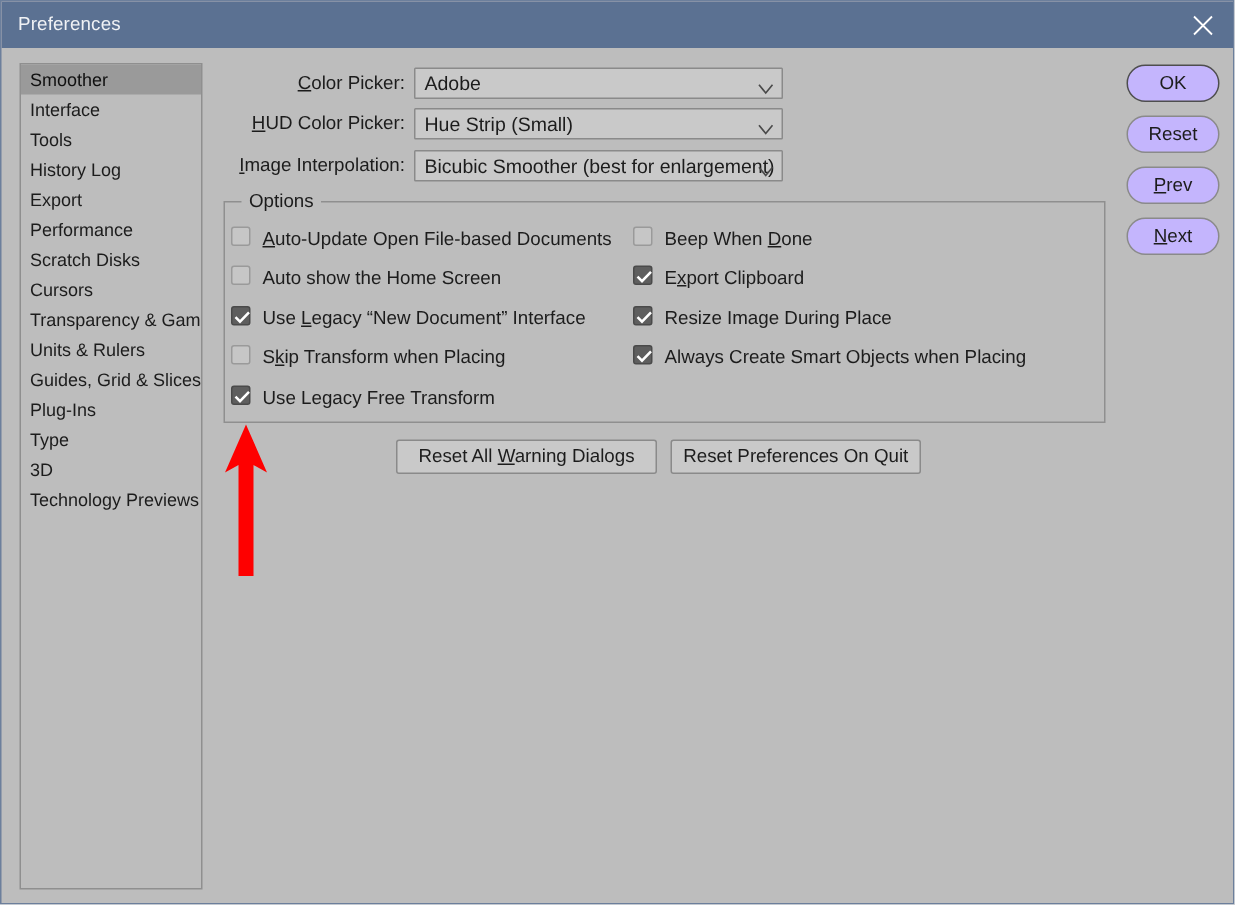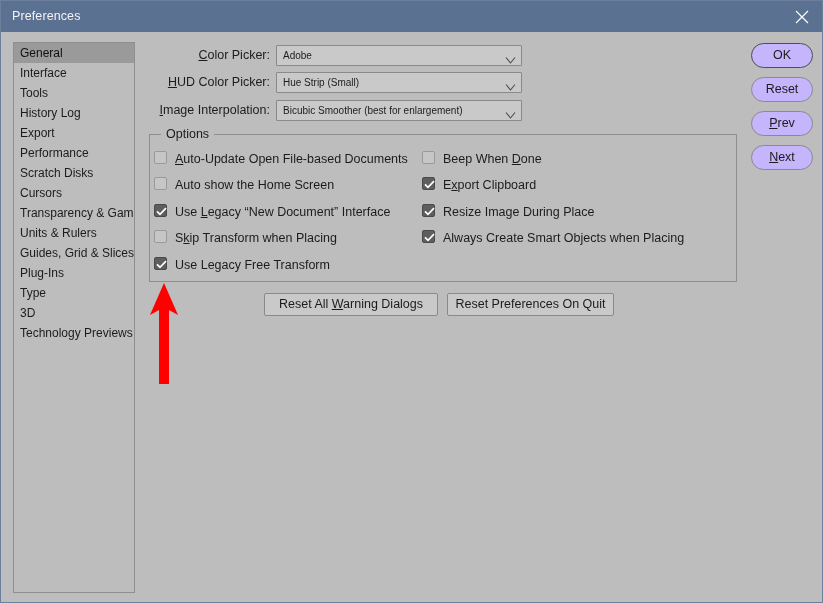--- a/index.html
+++ b/index.html
@@ -95,21 +95,21 @@
     border: 1px solid #8a8a8a;
     border-radius: 1px;
     cursor: pointer;
   }
   .combo-text {
     position: absolute;
     left: 6px;
     top: 0;
     height: 19px;
     line-height: 19px;
-    font-size: 10px;
+    font-size: 13px;
     color: #1c1c1c;
     white-space: nowrap;
   }
   .combo-arrow {
     position: absolute;
     right: 5px;
     top: 5px;
   }
   
   #options-group {
@@ -216,21 +216,21 @@
   <div id="titlebar">
     <div id="title-text">Preferences</div>
     <div id="close-button">
       <svg width="14" height="14" viewBox="0 0 14 14">
         <path d="M1 1 L13 13 M13 1 L1 13" stroke="#ffffff" stroke-width="1.2" fill="none"></path>
       </svg>
     </div>
   </div>
 
   <div id="sidebar">
-      <div class="side-item selected">General</div>
+      <div class="side-item selected">Smoother</div>
       <div class="side-item">Interface</div>
       <div class="side-item">Tools</div>
       <div class="side-item">History Log</div>
       <div class="side-item">Export</div>
       <div class="side-item">Performance</div>
       <div class="side-item">Scratch Disks</div>
       <div class="side-item">Cursors</div>
       <div class="side-item">Transparency &amp; Gamut</div>
       <div class="side-item">Units &amp; Rulers</div>
       <div class="side-item">Guides, Grid &amp; Slices</div>

